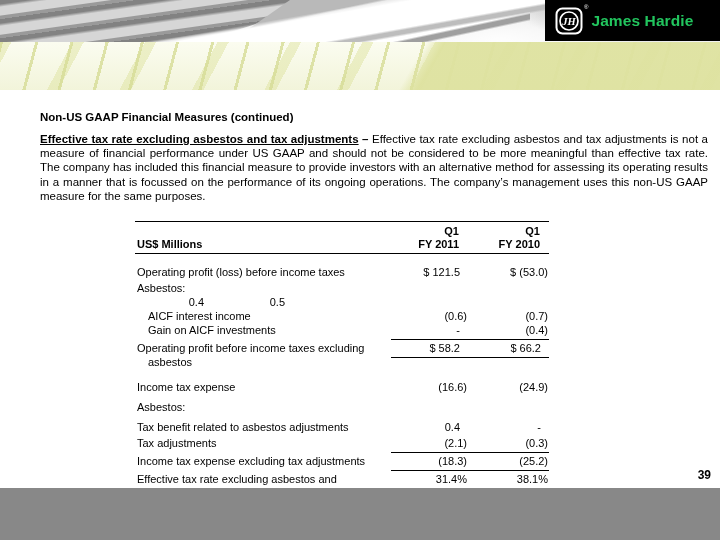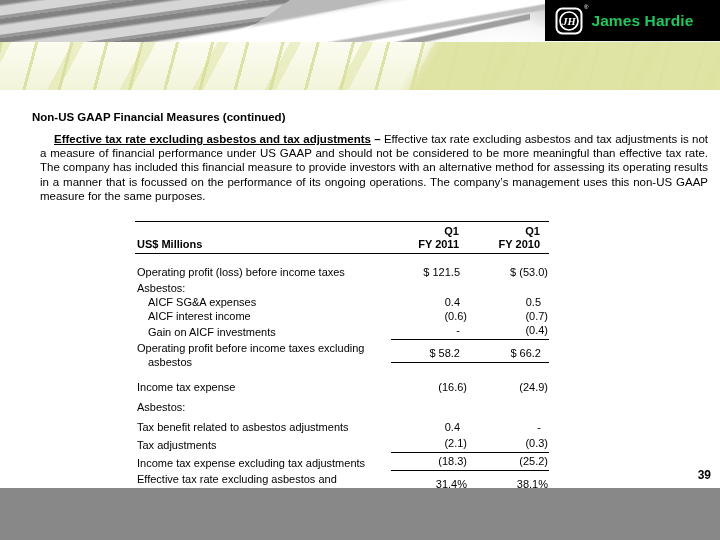--- a/index.html
+++ b/index.html
@@ -49,46 +49,46 @@
     position:absolute; left:0; top:42px; width:720px; height:48px;
     background:
       linear-gradient(120deg, rgba(223,227,166,0) 0 57%, rgba(222,226,160,.95) 59.5% 100%),
       repeating-linear-gradient(105deg, rgba(214,220,150,.8) 0 3px, rgba(255,255,255,0) 3px 34px),
       repeating-linear-gradient(118deg, rgba(222,227,160,.5) 0 10px, rgba(255,255,255,0) 10px 64px),
       linear-gradient(180deg,#fbfcf0,#f2f4da);
   }
 
   
   .title {
-    position:absolute; left:32px; top:111px;
+    position:absolute; left:40px; top:111px;
     font-size:11.5px; font-weight:bold; white-space:nowrap;
   }
   .para {
     position:absolute; left:40px; top:132px; width:668px;
     font-size:11.5px; line-height:14.2px; text-align:justify;
   }
-  .para .lead { font-weight:bold; text-decoration:underline;margin-left:14px; }
+  .para .lead { font-weight:bold; text-decoration:underline; }
   .para .dash { font-weight:bold; }
 
   
   .fintable {
     position:absolute; left:135px; top:221px; width:414px;
     font-size:11px; line-height:14px;
   }
   .thead {
     display:flex; align-items:flex-end;
     border-top:1px solid #000; border-bottom:1px solid #000;
     padding:3px 0 2px 0; font-weight:bold;
   }
   .tlabel { flex:1 1 auto; padding-left:2px; }
   .thcols, .tvals { display:flex; width:158px; flex:0 0 158px; justify-content:flex-end; }
   .thcol { width:77px; text-align:right; padding-right:9px; line-height:13px; }
   .thcol + .thcol { margin-left:4px; }
 
-  .trow { display:flex; align-items:center; }
+  .trow { display:flex; align-items:flex-start; }
   .trow .tlabel .l2 { padding-left:11px; }
   .trow .tlabel.ind { padding-left:13px; }
   .tval { width:77px; text-align:right; padding-right:8px; }
   .tval + .tval { margin-left:4px; }
   .tval.hang { padding-right:1px; }
   .tvals.rule { border-bottom:1px solid #000; padding-bottom:2px; margin-bottom:1px; }
   .gap-sm { margin-top:2px; }
   .gap-md { margin-top:6px; }
   .gap-lg { margin-top:11px; }
 
@@ -151,23 +151,20 @@
         <div class="trow gap-sm">
           <div class="tlabel">
             <div>Asbestos:</div>
           </div>
           <div class="tvals">
             <div class="tval"></div>
             <div class="tval"></div>
           </div>
         </div>
         <div class="trow">
-          <div class="tlabel ind">
-            <div>AICF SG&amp;A expenses</div>
-          </div>
           <div class="tvals">
             <div class="tval">0.4</div>
             <div class="tval">0.5</div>
           </div>
         </div>
         <div class="trow">
           <div class="tlabel ind">
             <div>AICF interest income</div>
           </div>
           <div class="tvals">

